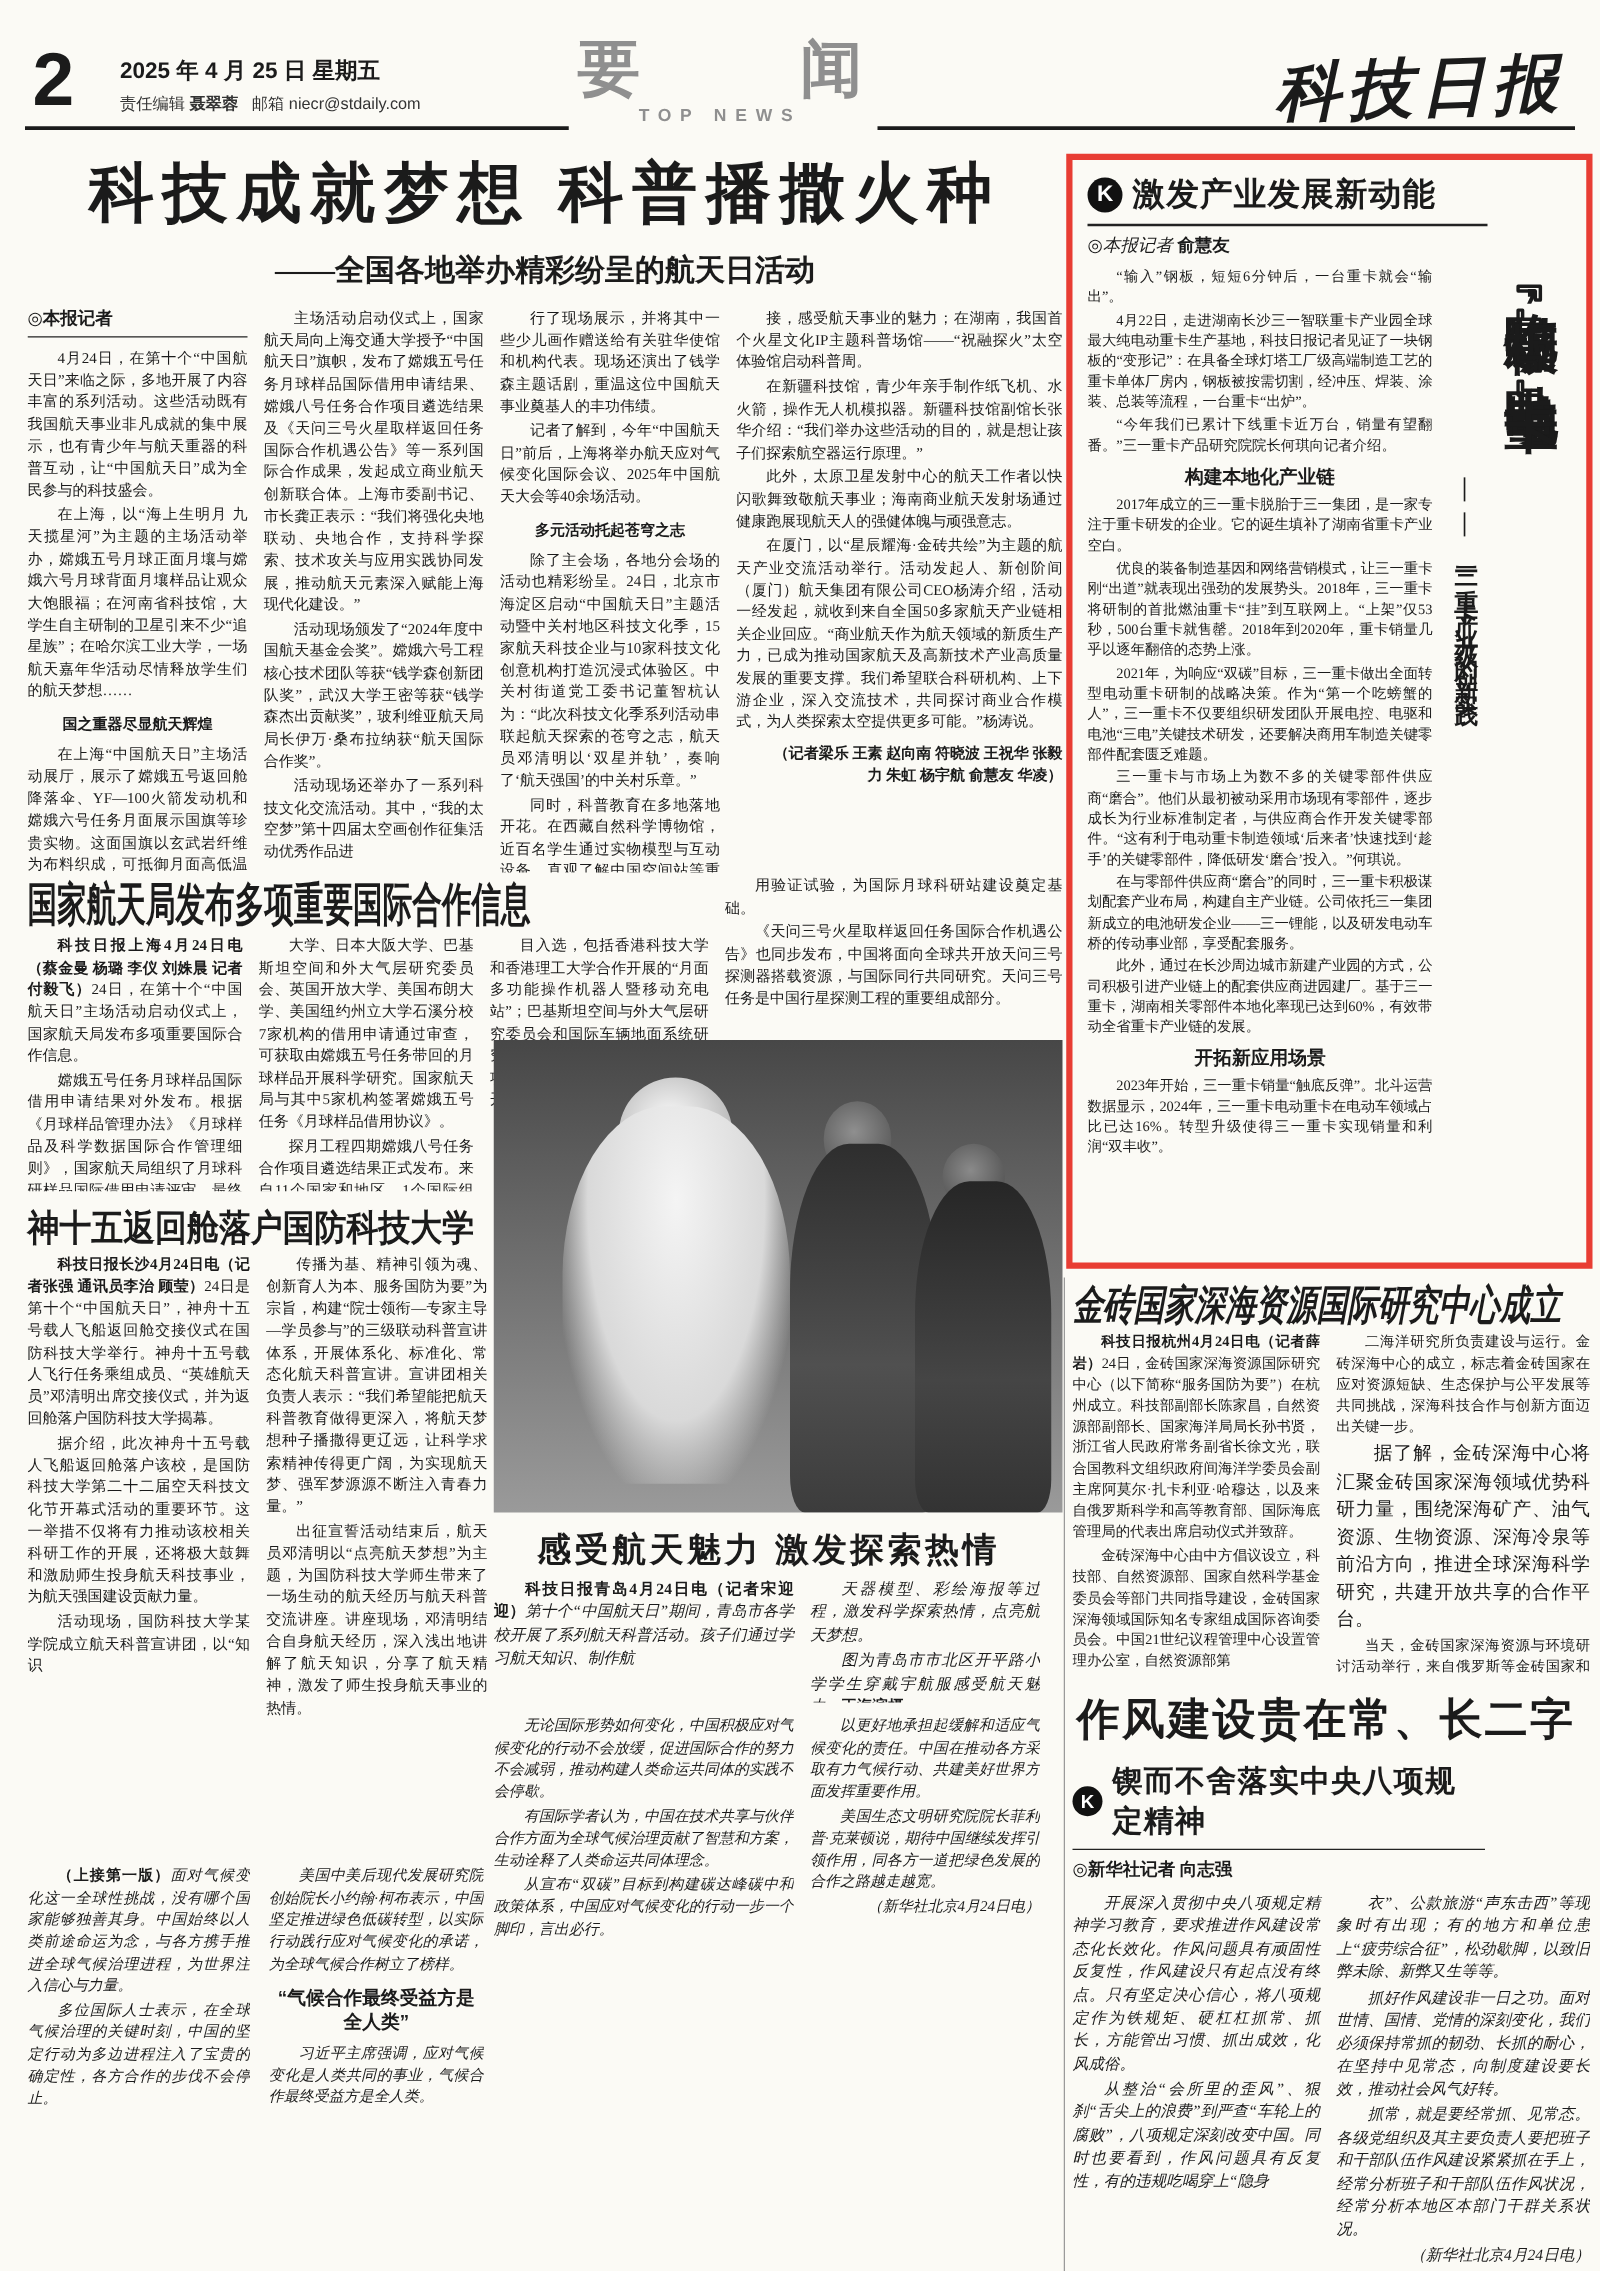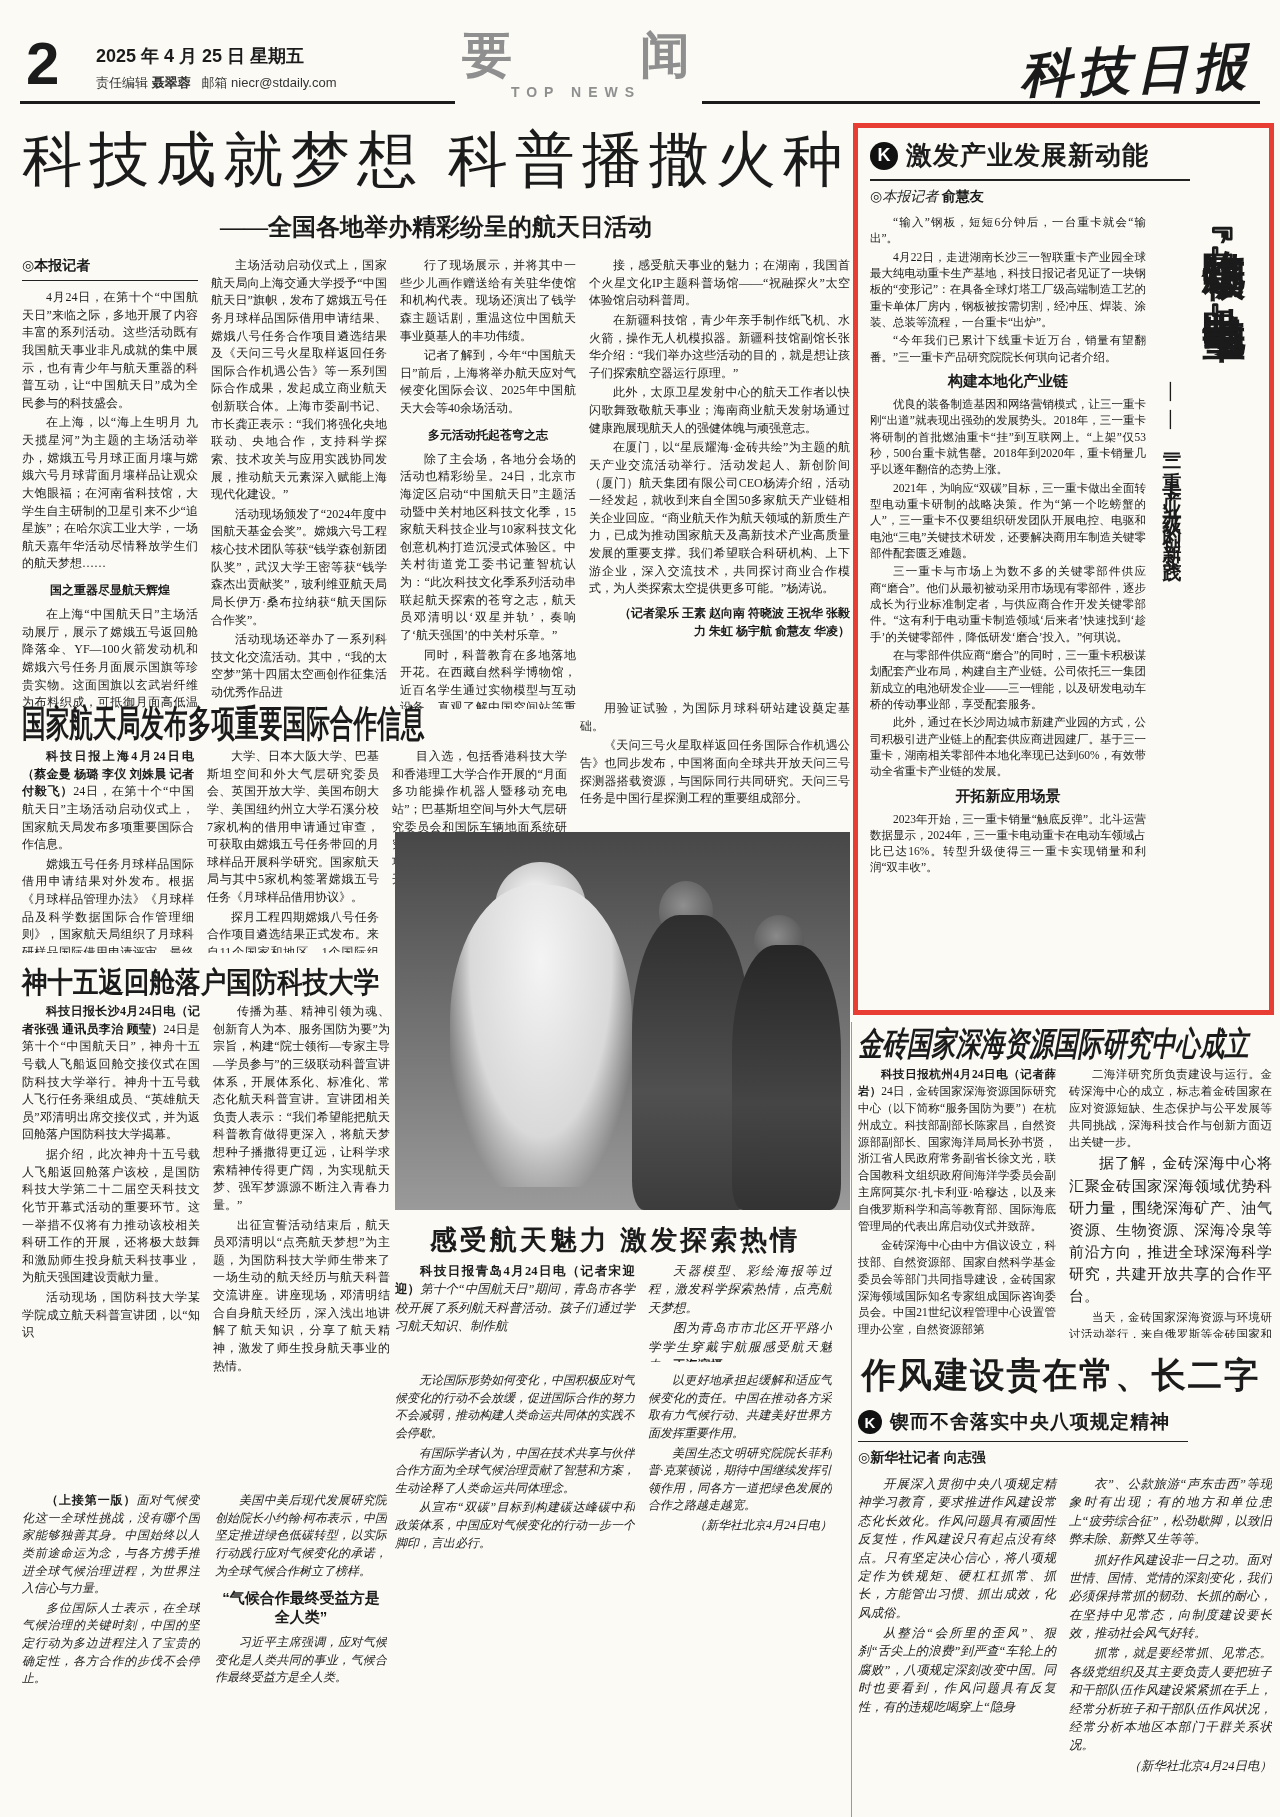--- a/index.html
+++ b/index.html
@@ -17,21 +17,21 @@
   .editorline{font-family:"Liberation Sans",sans-serif;font-size:13px;color:#333;margin-top:6px;}
   .secblock{left:462px;top:30px;width:228px;text-align:center;}
   .seccn{display:flex;justify-content:space-between;font-family:"Liberation Sans",sans-serif;
          font-weight:900;font-size:50px;color:#8f8f8f;line-height:1;}
   .secen{font-family:"Liberation Sans",sans-serif;font-weight:700;font-size:14px;color:#8f8f8f;
          letter-spacing:7px;margin-top:4px;}
   .masthead{right:28px;top:36px;font-family:"DejaVu Serif",serif;font-weight:700;font-style:italic;
             font-size:52px;letter-spacing:6px;transform:rotate(-2deg);}
   .rule{height:3px;background:#1b1b1b;}
   
-  .t-title{font-family:"Liberation Sans",sans-serif;font-weight:400;font-size:60px;letter-spacing:7px;
+  .t-title{font-family:"Liberation Sans",sans-serif;font-weight:700;font-size:52px;letter-spacing:7px;
            text-align:center;margin:0;}
   .t-sub{font-size:24px;font-weight:700;text-align:center;margin:10px 0 14px;}
   .byline{font-size:14px;font-weight:700;}
   .byrule{border-bottom:1.5px solid #222;margin:5px 0 8px;}
   .credit{margin-top:6px;font-size:12px;font-weight:700;text-align:right;line-height:1.5;}
   
   .redbox{left:853px;top:123px;width:421px;height:892px;border:5px solid #e83d33;
           background:#fbfaf5;padding:10px 12px;box-sizing:border-box;overflow:hidden;}
   .kickrow{display:flex;align-items:center;gap:8px;border-bottom:2px solid #222;
            padding-bottom:6px;margin-bottom:7px;width:320px;}
@@ -150,20 +150,21 @@
   <div class="rb-byline">
     <span>◎本报记者</span>
     <b>俞慧友</b>
   </div>
   <div class="vrow">
     <div class="rb-body">
       <p class="p">“输入”钢板，短短6分钟后，一台重卡就会“输出”。</p>
       <p class="p">4月22日，走进湖南长沙三一智联重卡产业园全球最大纯电动重卡生产基地，科技日报记者见证了一块钢板的“变形记”：在具备全球灯塔工厂级高端制造工艺的重卡单体厂房内，钢板被按需切割，经冲压、焊装、涂装、总装等流程，一台重卡“出炉”。</p>
       <p class="p">“今年我们已累计下线重卡近万台，销量有望翻番。”三一重卡产品研究院院长何琪向记者介绍。</p>
       <h3 class="sh">构建本地化产业链</h3>
+      <p class="p">2017年成立的三一重卡脱胎于三一集团，是一家专注于重卡研发的企业。它的诞生填补了湖南省重卡产业空白。</p>
       <p class="p">优良的装备制造基因和网络营销模式，让三一重卡刚“出道”就表现出强劲的发展势头。2018年，三一重卡将研制的首批燃油重卡“挂”到互联网上。“上架”仅53秒，500台重卡就售罄。2018年到2020年，重卡销量几乎以逐年翻倍的态势上涨。</p>
       <p class="p">2021年，为响应“双碳”目标，三一重卡做出全面转型电动重卡研制的战略决策。作为“第一个吃螃蟹的人”，三一重卡不仅要组织研发团队开展电控、电驱和电池“三电”关键技术研发，还要解决商用车制造关键零部件配套匮乏难题。</p>
       <p class="p">三一重卡与市场上为数不多的关键零部件供应商“磨合”。他们从最初被动采用市场现有零部件，逐步成长为行业标准制定者，与供应商合作开发关键零部件。“这有利于电动重卡制造领域‘后来者’快速找到‘趁手’的关键零部件，降低研发‘磨合’投入。”何琪说。</p>
       <p class="p">在与零部件供应商“磨合”的同时，三一重卡积极谋划配套产业布局，构建自主产业链。公司依托三一集团新成立的电池研发企业——三一锂能，以及研发电动车桥的传动事业部，享受配套服务。</p>
       <p class="p">此外，通过在长沙周边城市新建产业园的方式，公司积极引进产业链上的配套供应商进园建厂。基于三一重卡，湖南相关零部件本地化率现已达到60%，有效带动全省重卡产业链的发展。</p>
       <h3 class="sh">开拓新应用场景</h3>
       <p class="p">2023年开始，三一重卡销量“触底反弹”。北斗运营数据显示，2024年，三一重卡电动重卡在电动车领域占比已达16%。转型升级使得三一重卡实现销量和利润“双丰收”。</p>
     </div>
     <div class="vsub">——三一重卡产业升级的创新实践</div>
     <div class="vtitle">『吃进』钢板，『吐出』电动重卡</div>
@@ -250,21 +251,21 @@
       <p class="p" style="font-size:15px;">据了解，金砖深海中心将汇聚金砖国家深海领域优势科研力量，围绕深海矿产、油气资源、生物资源、深海冷泉等前沿方向，推进全球深海科学研究，共建开放共享的合作平台。</p>
       <p class="p" style="font-size:11.5px;">当天，金砖国家深海资源与环境研讨活动举行，来自俄罗斯等金砖国家和国际组织的300余名代表参会。</p>
     </div>
   </div>
 </div>
 
 <div class="abs zf" style="left:858px;top:1352px;width:414px;">
   <h2 class="h-cond zf-title" style="text-align:center;white-space:nowrap;margin:0 0 10px;">作风建设贵在常、长二字</h2>
   <div class="kickrow" style="width:330px;border-bottom-width:1.5px;">
     <span class="kicon" style="width:24px;height:24px;font-size:15px;">K</span>
-    <span class="kicktext" style="font-size:19px;">锲而不舍落实中央八项规定精神</span>
+    <span class="kicktext" style="font-size:24px;">锲而不舍落实中央八项规定精神</span>
   </div>
   <div class="zf-byline">◎新华社记者 向志强</div>
   <div class="cols" style="height:340px;overflow:hidden;">
     <div style="width:198px;">
       <p class="p">开展深入贯彻中央八项规定精神学习教育，要求推进作风建设常态化长效化。作风问题具有顽固性反复性，作风建设只有起点没有终点。只有坚定决心信心，将八项规定作为铁规矩、硬杠杠抓常、抓长，方能管出习惯、抓出成效，化风成俗。</p>
       <p class="p">从整治“会所里的歪风”、狠刹“舌尖上的浪费”到严查“车轮上的腐败”，八项规定深刻改变中国。同时也要看到，作风问题具有反复性，有的违规吃喝穿上“隐身</p>
     </div>
     <div style="flex:1;">
       <p class="p">衣”、公款旅游“声东击西”等现象时有出现；有的地方和单位患上“疲劳综合征”，松劲歇脚，以致旧弊未除、新弊又生等等。</p>
       <p class="p">抓好作风建设非一日之功。面对世情、国情、党情的深刻变化，我们必须保持常抓的韧劲、长抓的耐心，在坚持中见常态，向制度建设要长效，推动社会风气好转。</p>

